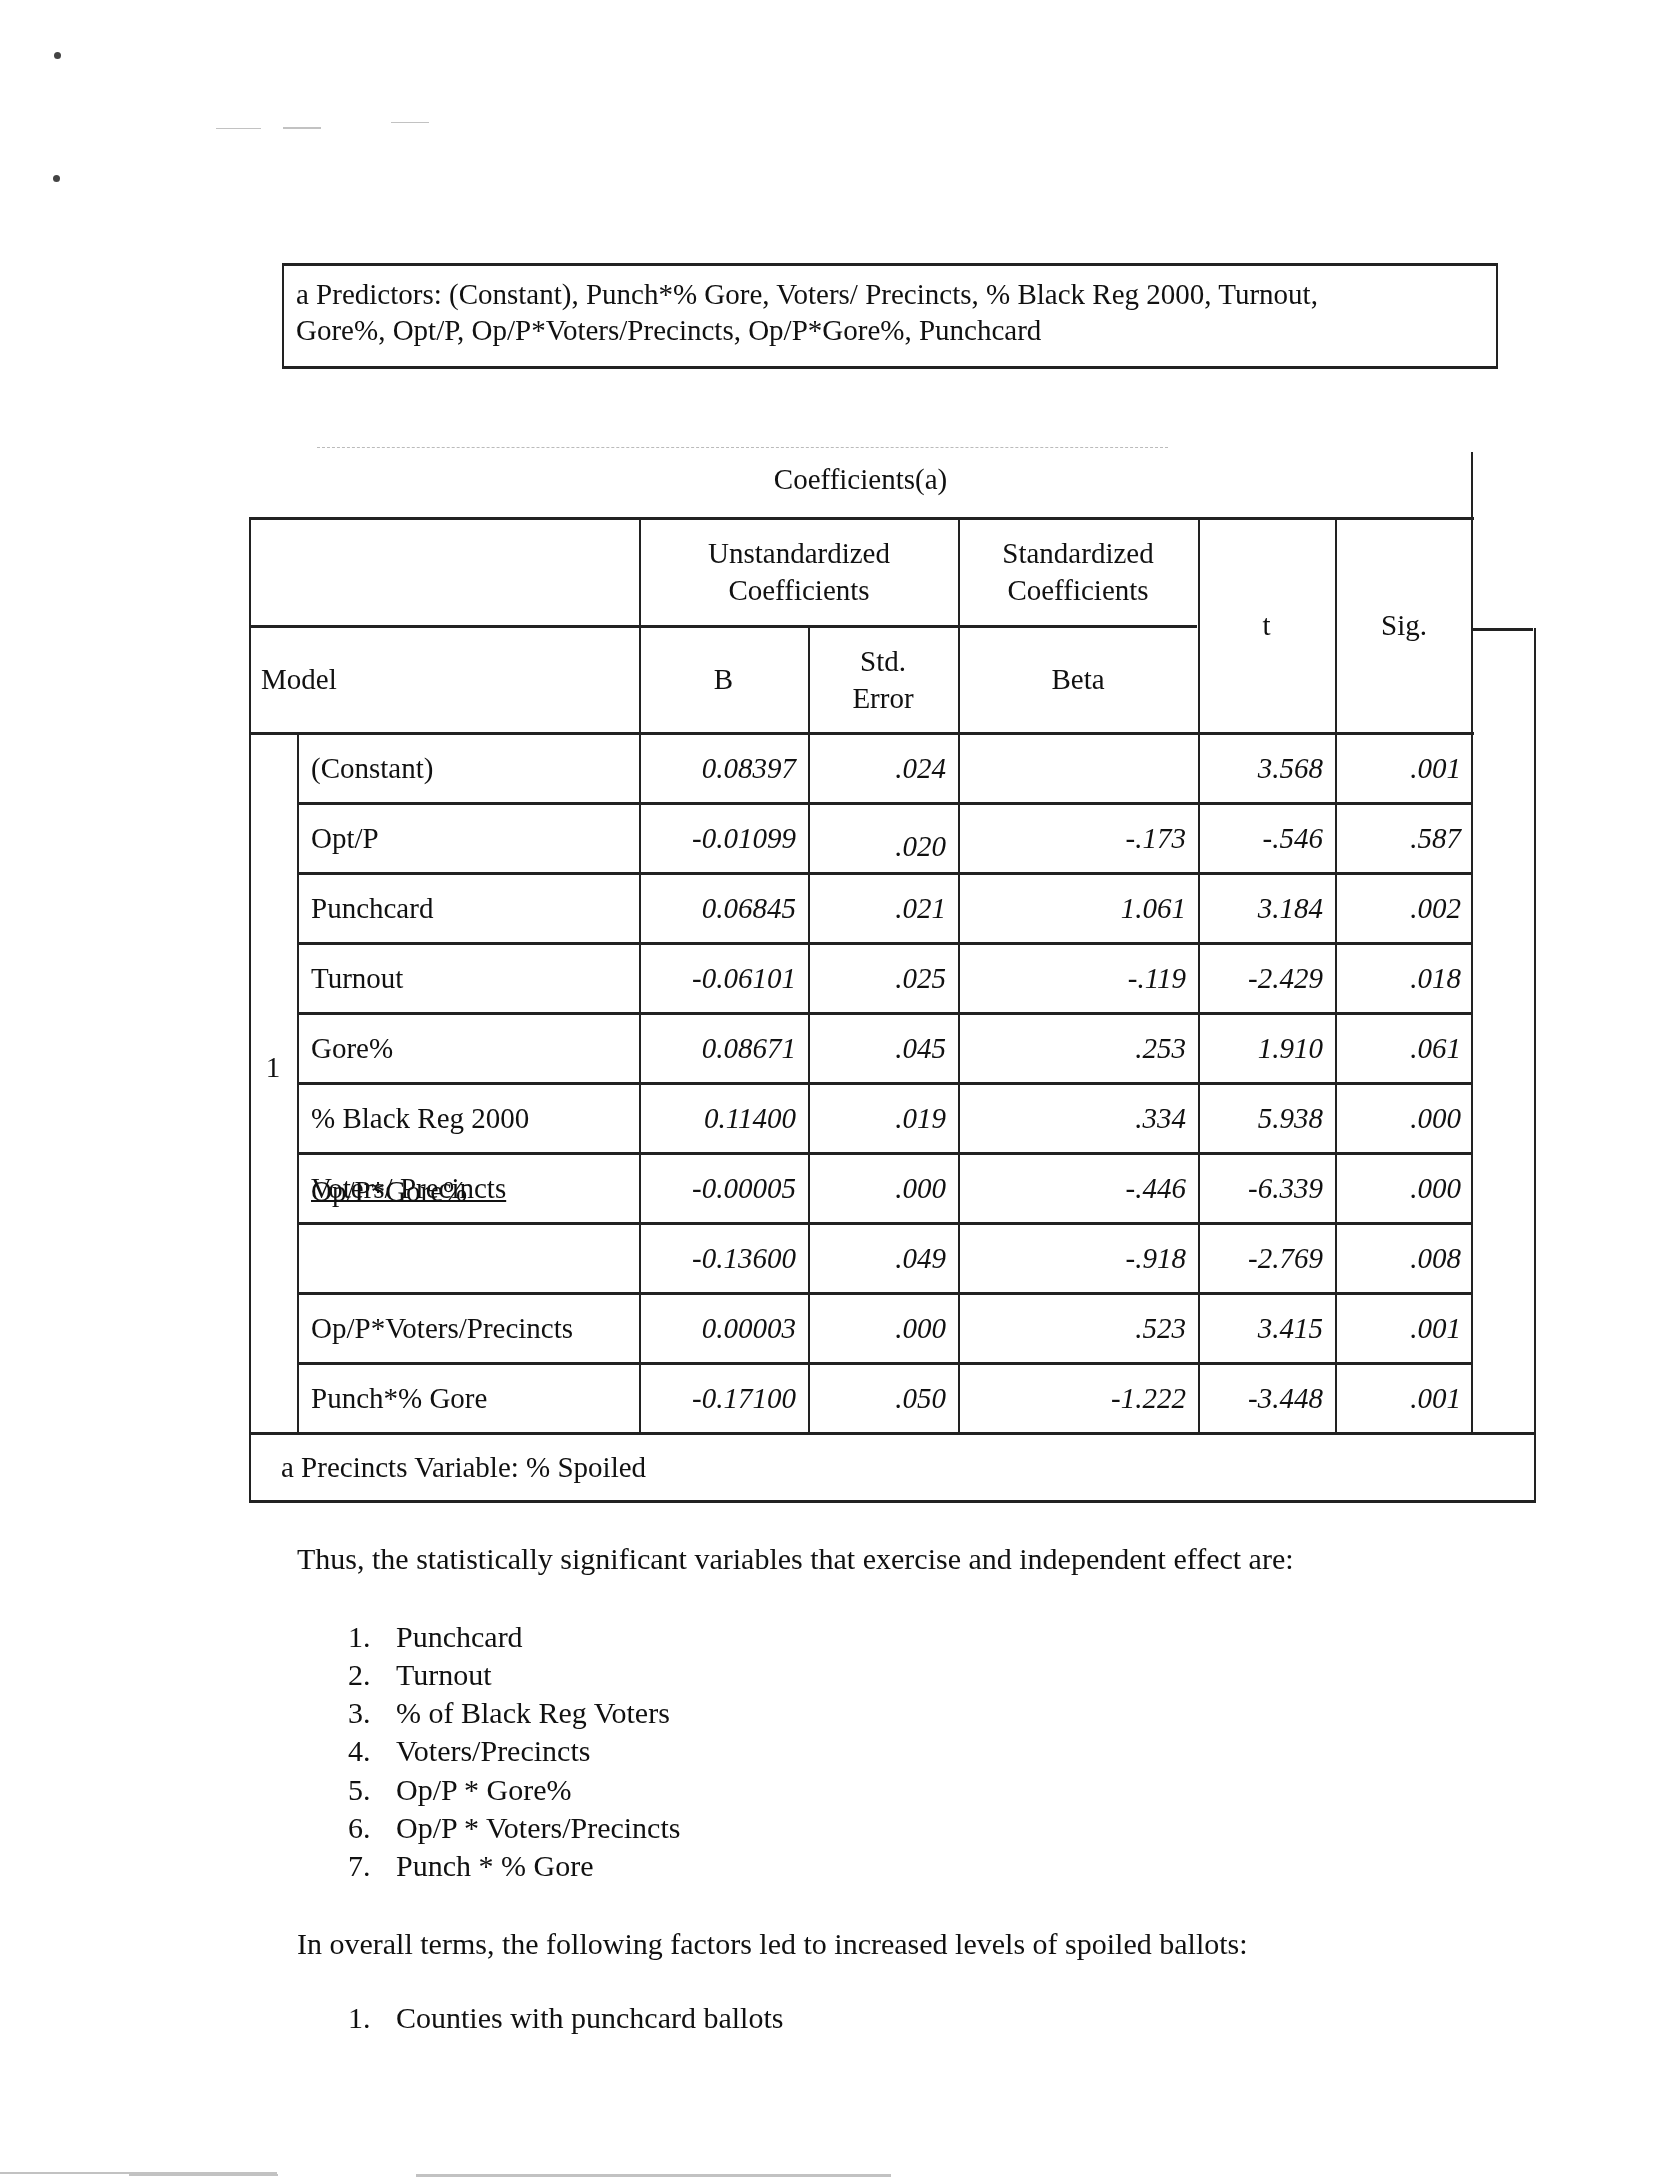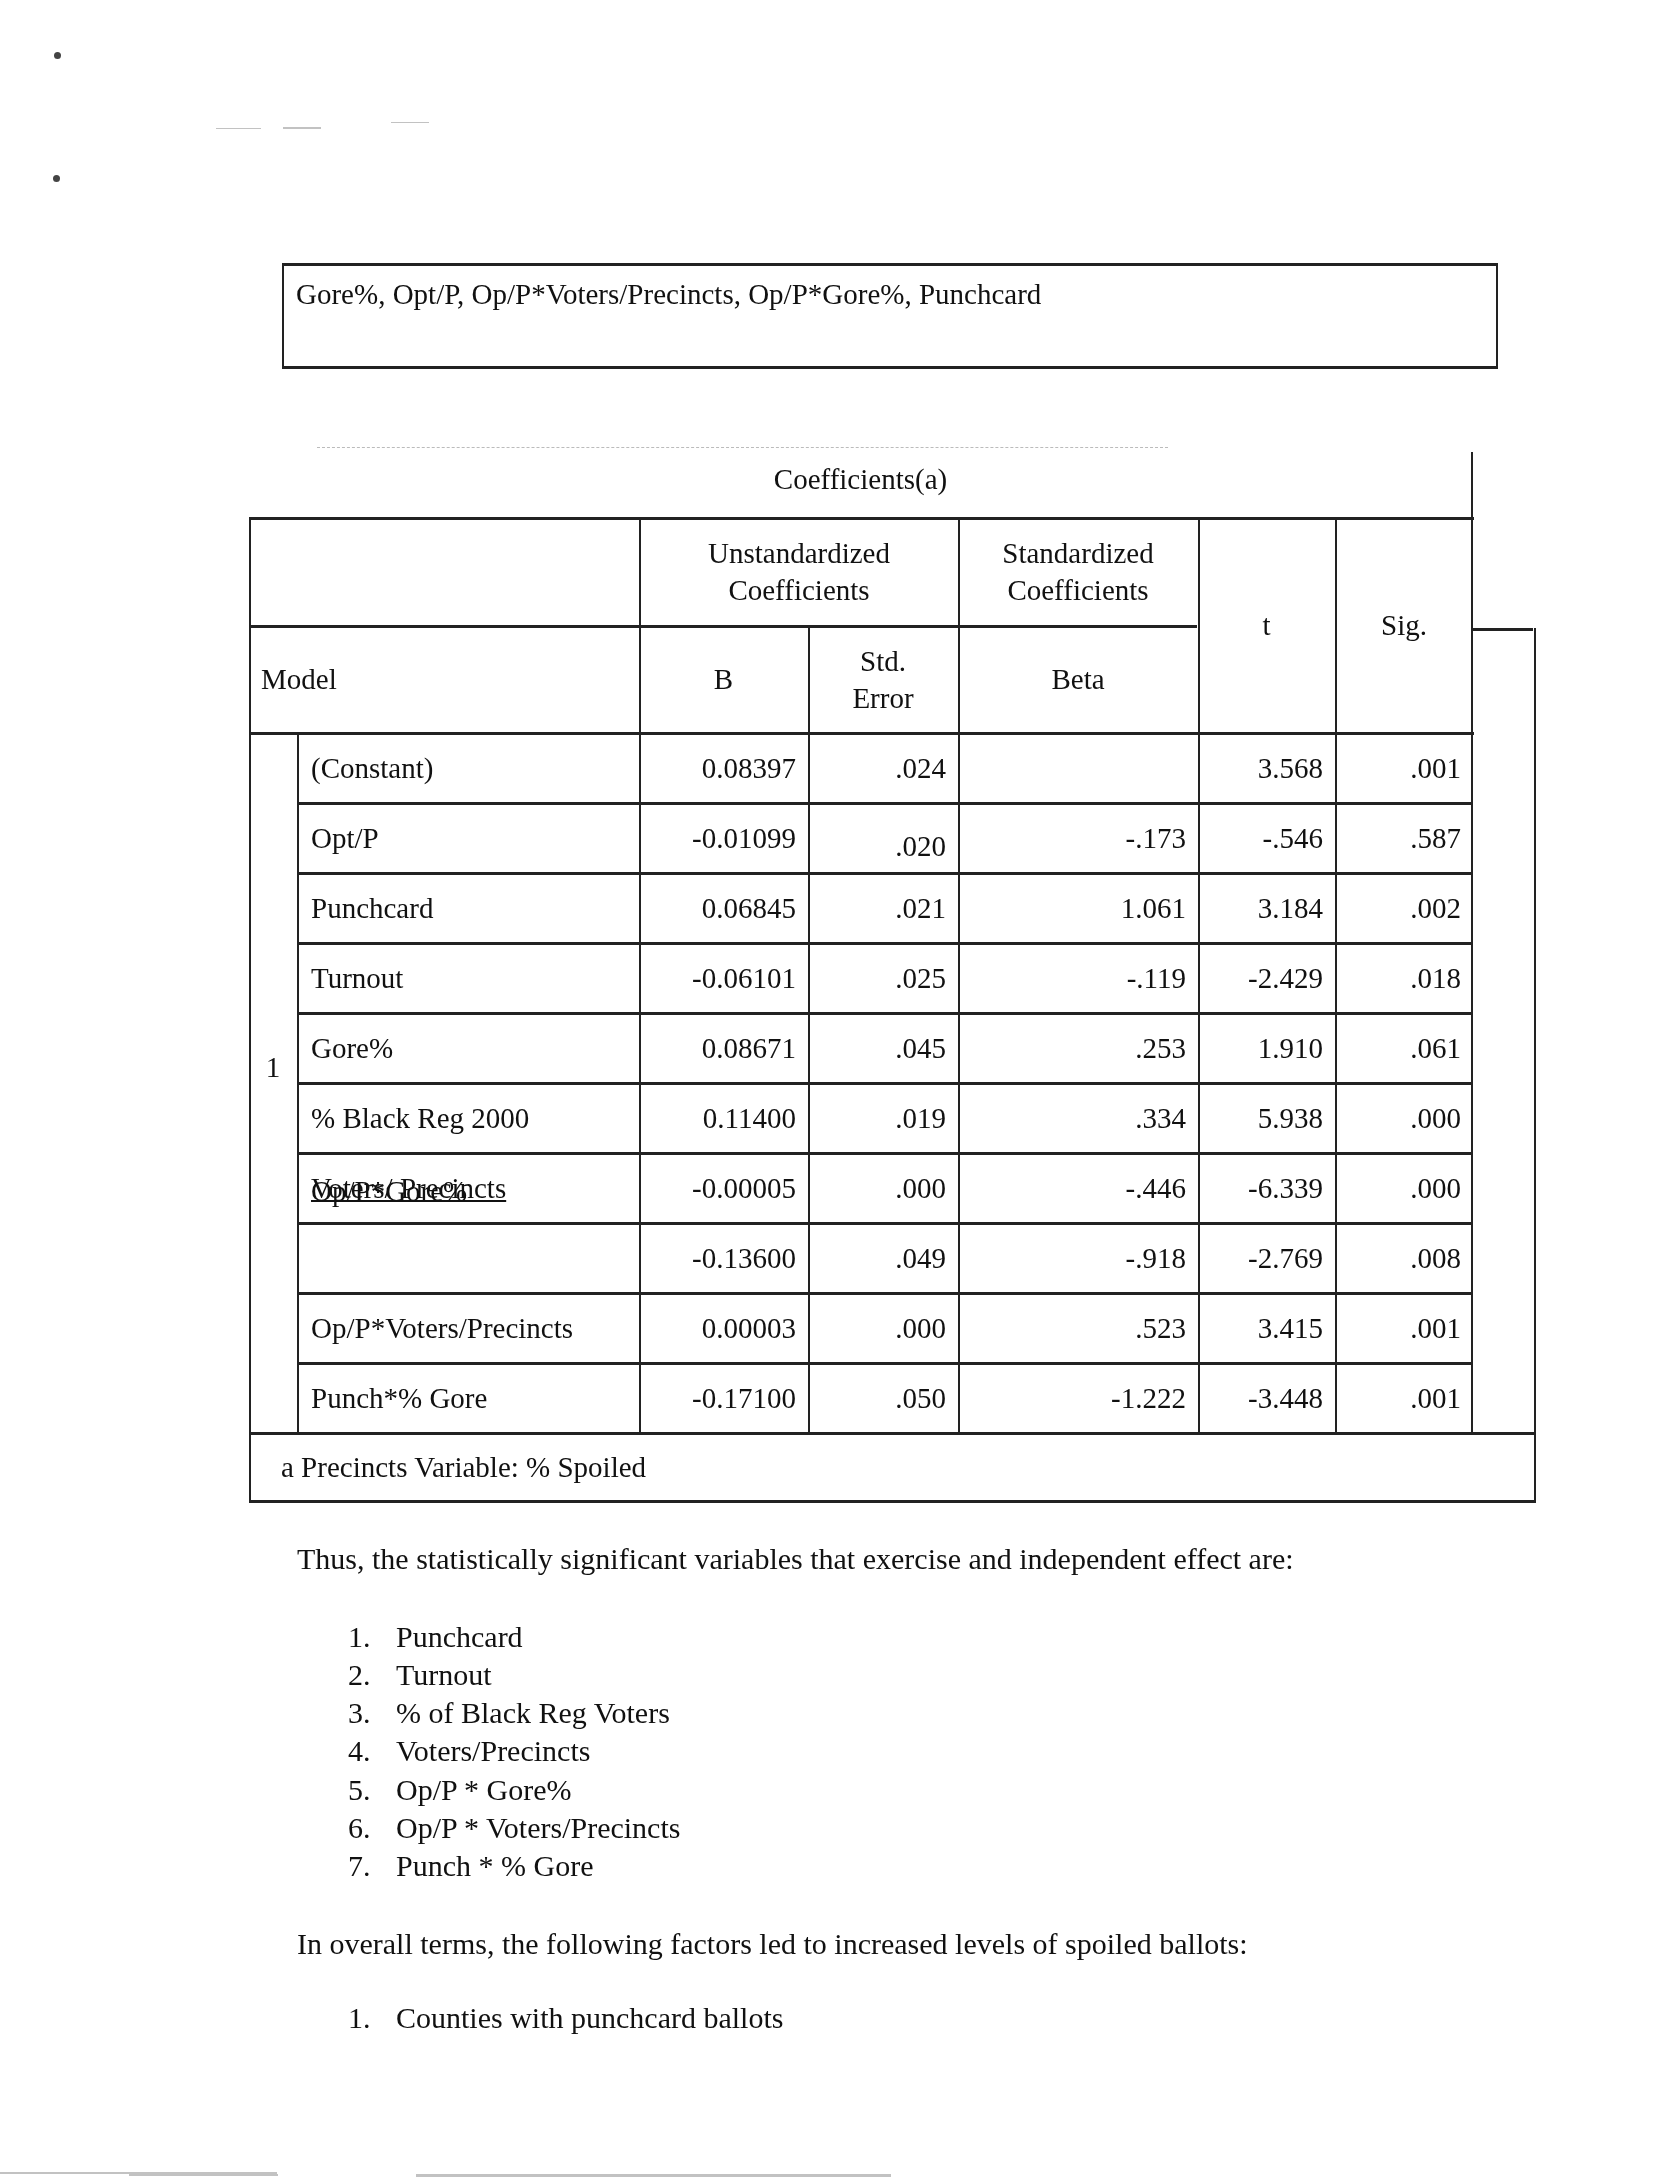--- a/index.html
+++ b/index.html
@@ -9,39 +9,40 @@
   .scanline { position:absolute; height:2px; background:#999; opacity:.6; }
   .pred-box { position:absolute; left:282px; top:263px; width:1216px; height:106px;
               border:2px solid #222; border-top-width:3px; border-bottom-width:3px; box-sizing:border-box;
               font-size:29px; line-height:36px; padding:10px 0 0 12px; }
   .tbl-title { position:absolute; left:249px; top:463px; width:1223px; text-align:center; font-size:29px; }
   .dashline { position:absolute; left:317px; top:447px; width:851px; border-top:1px dashed #bbb; }
   .vline { position:absolute; background:#222; width:2px; }
   .hline { position:absolute; background:#222; height:3px; }
   .cell { position:absolute; font-size:29px; display:flex; align-items:center; box-sizing:border-box; }
   .hdr { justify-content:center; text-align:center; line-height:37px; }
-  .num { justify-content:flex-end; padding-right:12px; }
+  .num { justify-content:flex-end; padding-right:12px;font-style:italic; }
   .lbl { padding-left:14px; }
   .para { position:absolute; font-size:30px; white-space:nowrap; }
   .li-num { position:absolute; font-size:30px; }
   .li-text { position:absolute; font-size:30px; white-space:nowrap; }
 </style>
 </head>
 <body>
 
 <div class="dot" style="left:54px;top:52px;"></div>
 <div class="dot" style="left:53px;top:175px;"></div>
 <div class="scanline" style="left:216px;top:128px;width:45px;height:1px;"></div>
 <div class="scanline" style="left:283px;top:127px;width:38px;"></div>
 <div class="scanline" style="left:391px;top:122px;width:38px;height:1px;"></div>
 <div class="scanline" style="left:0px;top:2172px;width:277px;"></div>
 <div class="scanline" style="left:129px;top:2174px;width:149px;"></div>
 <div class="scanline" style="left:416px;top:2174px;width:475px;height:3px;"></div>
 
 <div class="pred-box">
+  <div>a Predictors: (Constant), Punch*% Gore, Voters/ Precincts, % Black Reg 2000, Turnout,</div>
   <div>Gore%, Opt/P, Op/P*Voters/Precincts, Op/P*Gore%, Punchcard</div>
 </div>
 
 <div id="coef-table">
   <div class="dashline"></div>
   <div class="tbl-title">Coefficients(a)</div>
 
   <div class="cell hdr" style="left:639px;top:518px;width:320px;height:108px;">
       <span style="display:block;width:198px;">Unstandardized Coefficients</span>
     </div>

